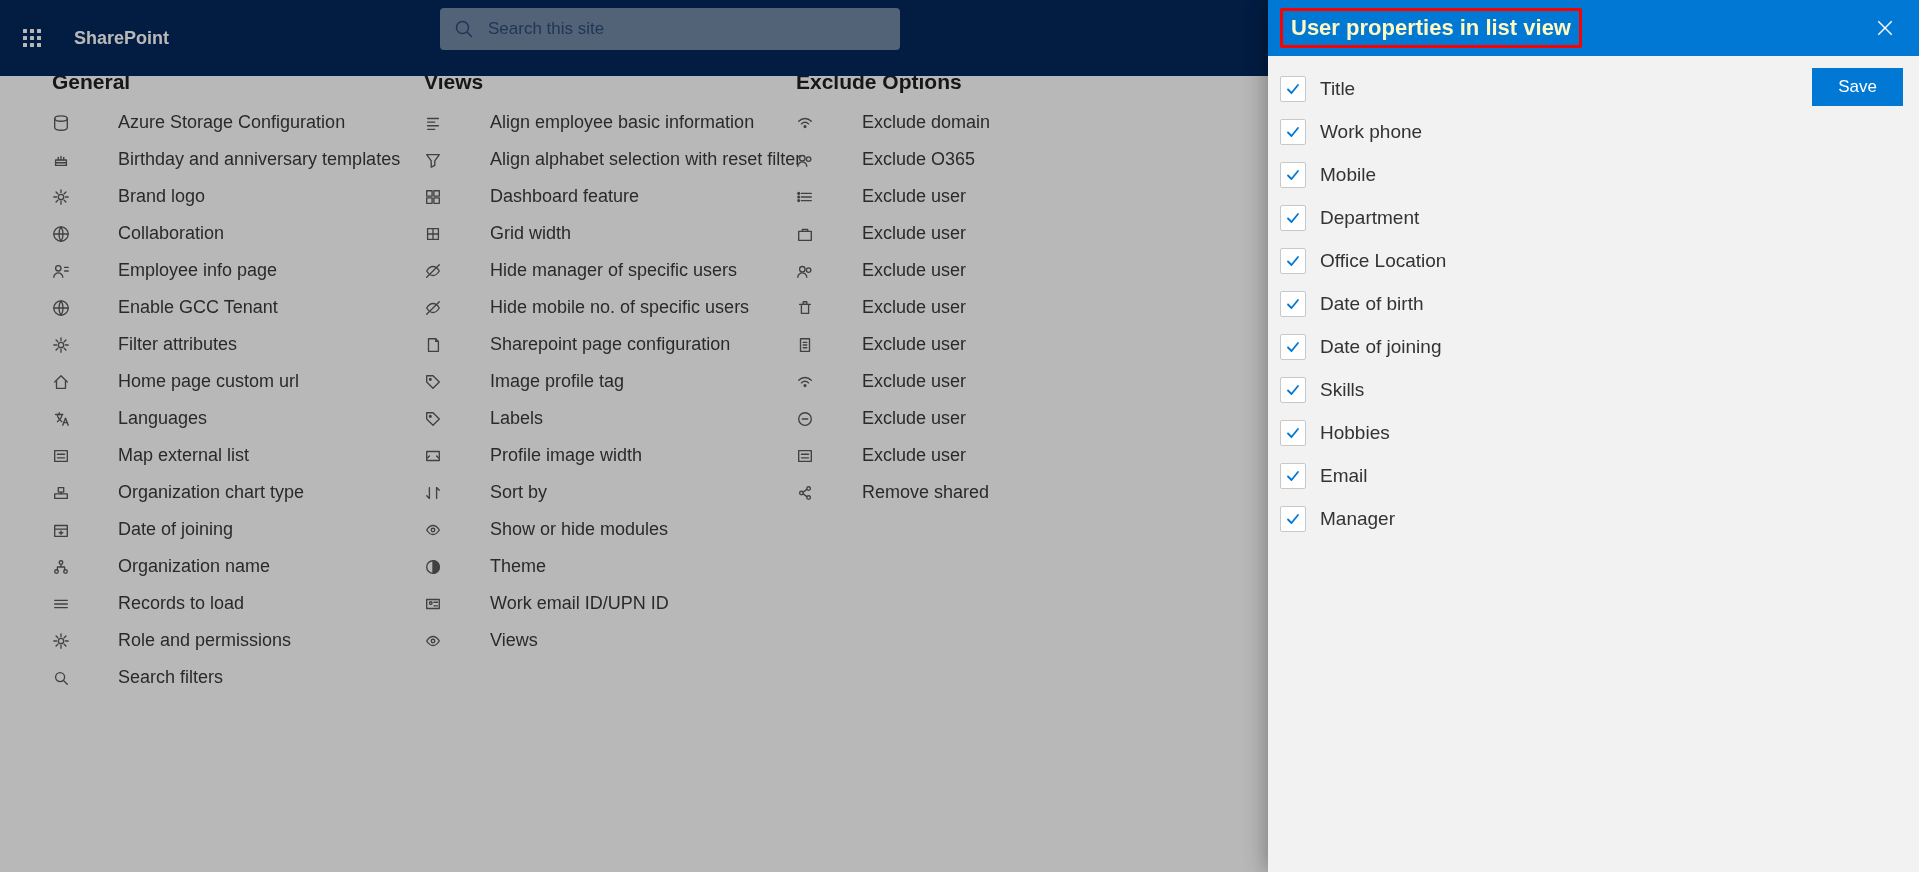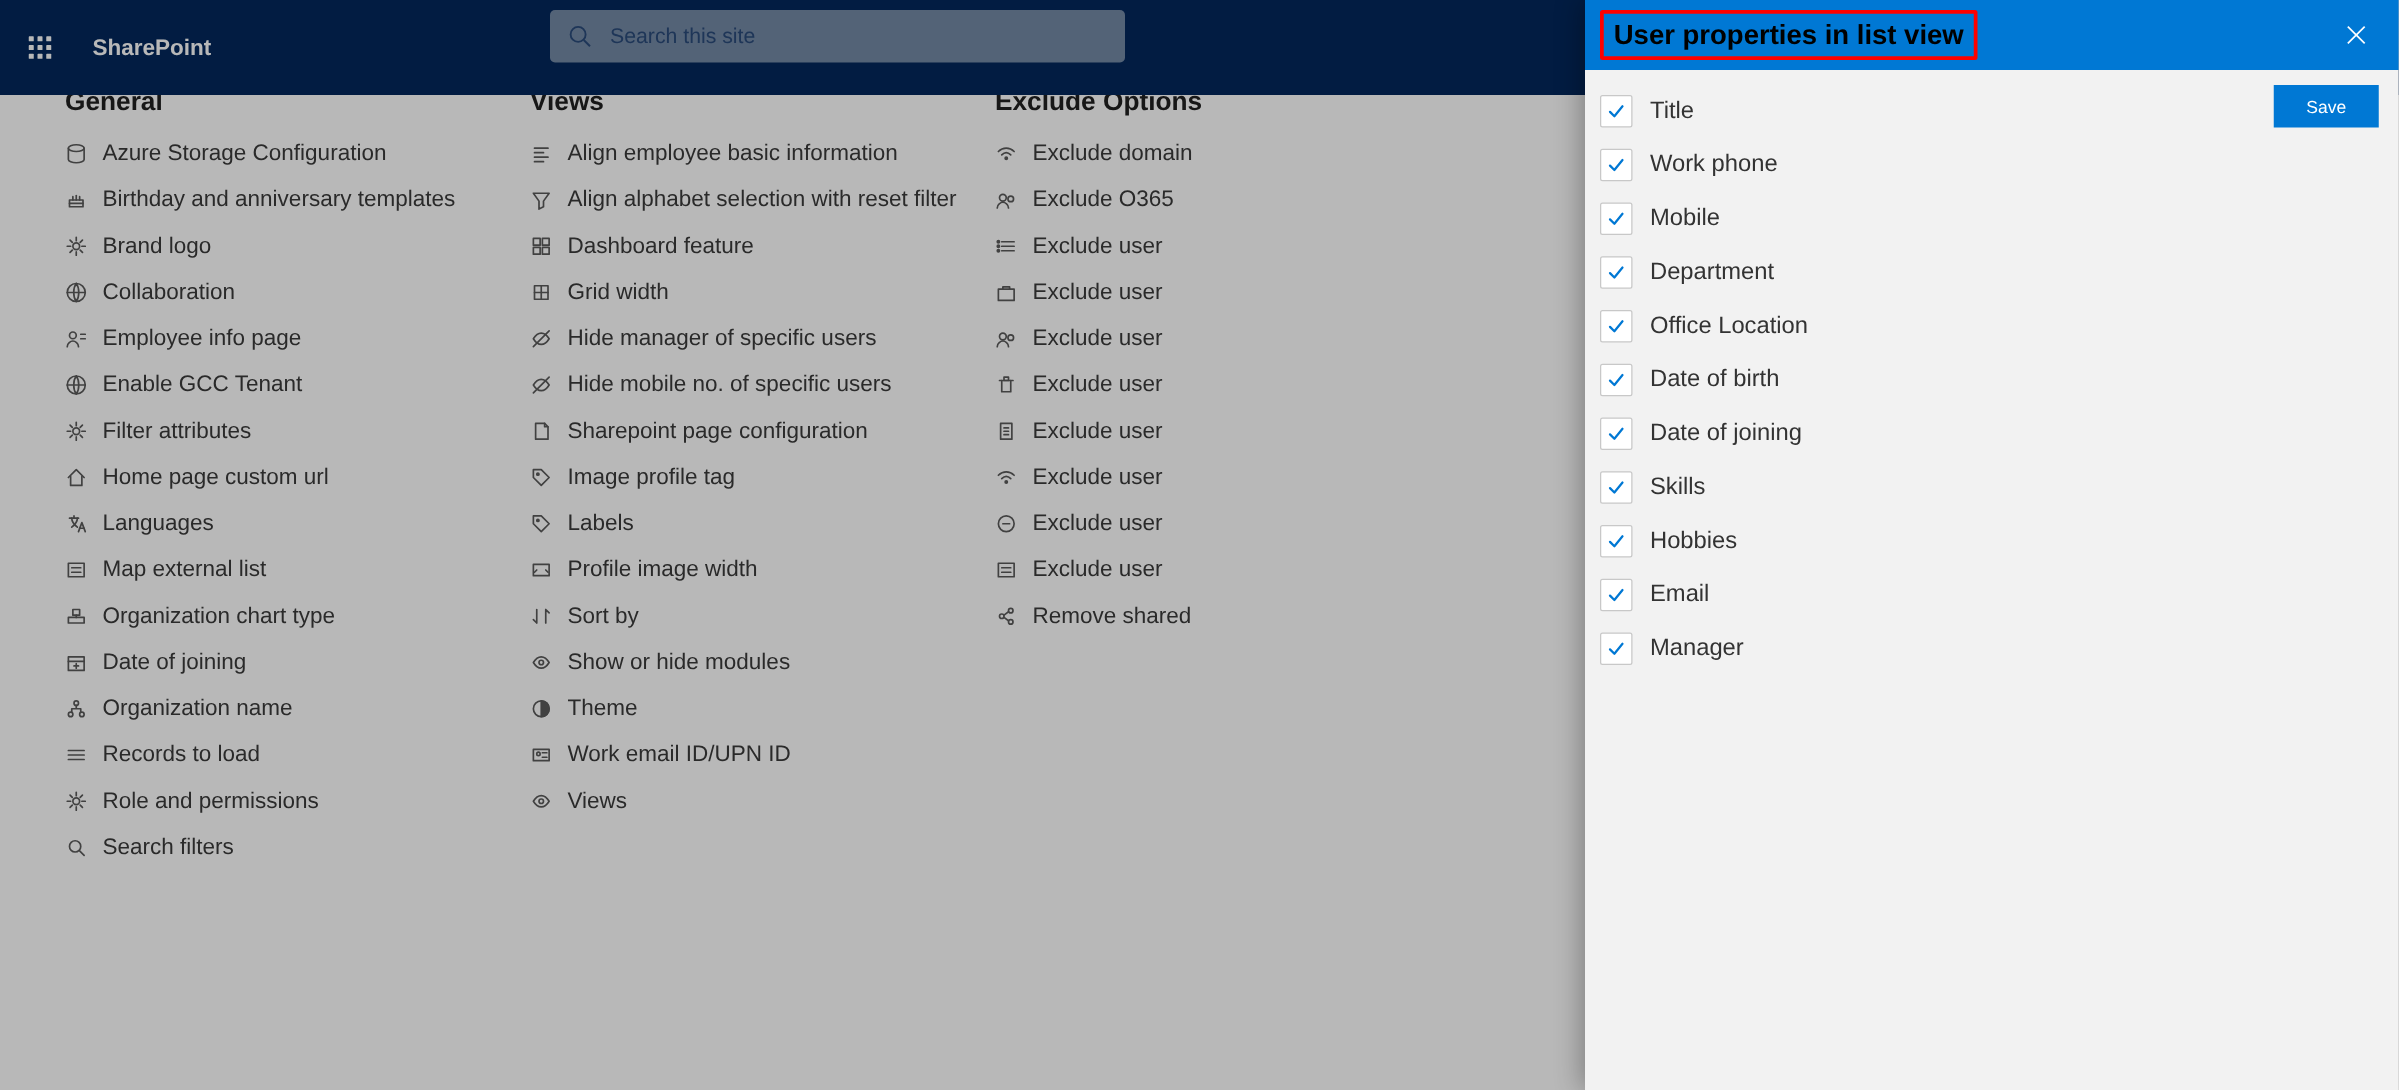--- a/index.html
+++ b/index.html
@@ -93,20 +93,21 @@
       white-space: nowrap;
     }
     .setting-item {
       display: flex;
       align-items: center;
       padding: 8px 12px;
       font-size: 18px;
       color: #3b3b3b;
       cursor: pointer;
       white-space: nowrap;
+      gap: 36px;
     }
     .setting-item .ic {
       width: 18px;
       height: 18px;
       margin-right: 12px;
       flex-shrink: 0;
       color: #5b5b5b;
       display: flex;
       align-items: center;
       justify-content: center;
@@ -131,21 +132,21 @@
     }
     .panel-header {
       height: 56px;
       background: #0078d4;
       display: flex;
       align-items: center;
       padding: 0 12px 0 12px;
       position: relative;
     }
     .panel-title {
-      color: #000000;
+      color: #fef9c3;
       font-size: 22px;
       font-weight: 600;
       padding: 4px 8px;
       border: 3px solid #ff0000;
       border-radius: 2px;
     }
     .panel-close {
       position: absolute;
       right: 10px;
       top: 0;
@@ -187,21 +188,21 @@
     .chk svg { width: 16px; height: 16px; }
     .prop-label {
       font-size: 19px;
       color: #333333;
     }
     .save-btn {
       margin-left: auto;
       background: #0078d4;
       color: #ffffff;
       border: none;
-      font-size: 14px;
+      font-size: 17px;
       font-weight: 400;
       padding: 9px 26px;
       cursor: pointer;
       margin-right: 4px;
       margin-top: -4px;
     }
   </style>
 </head>
 <body>
 

